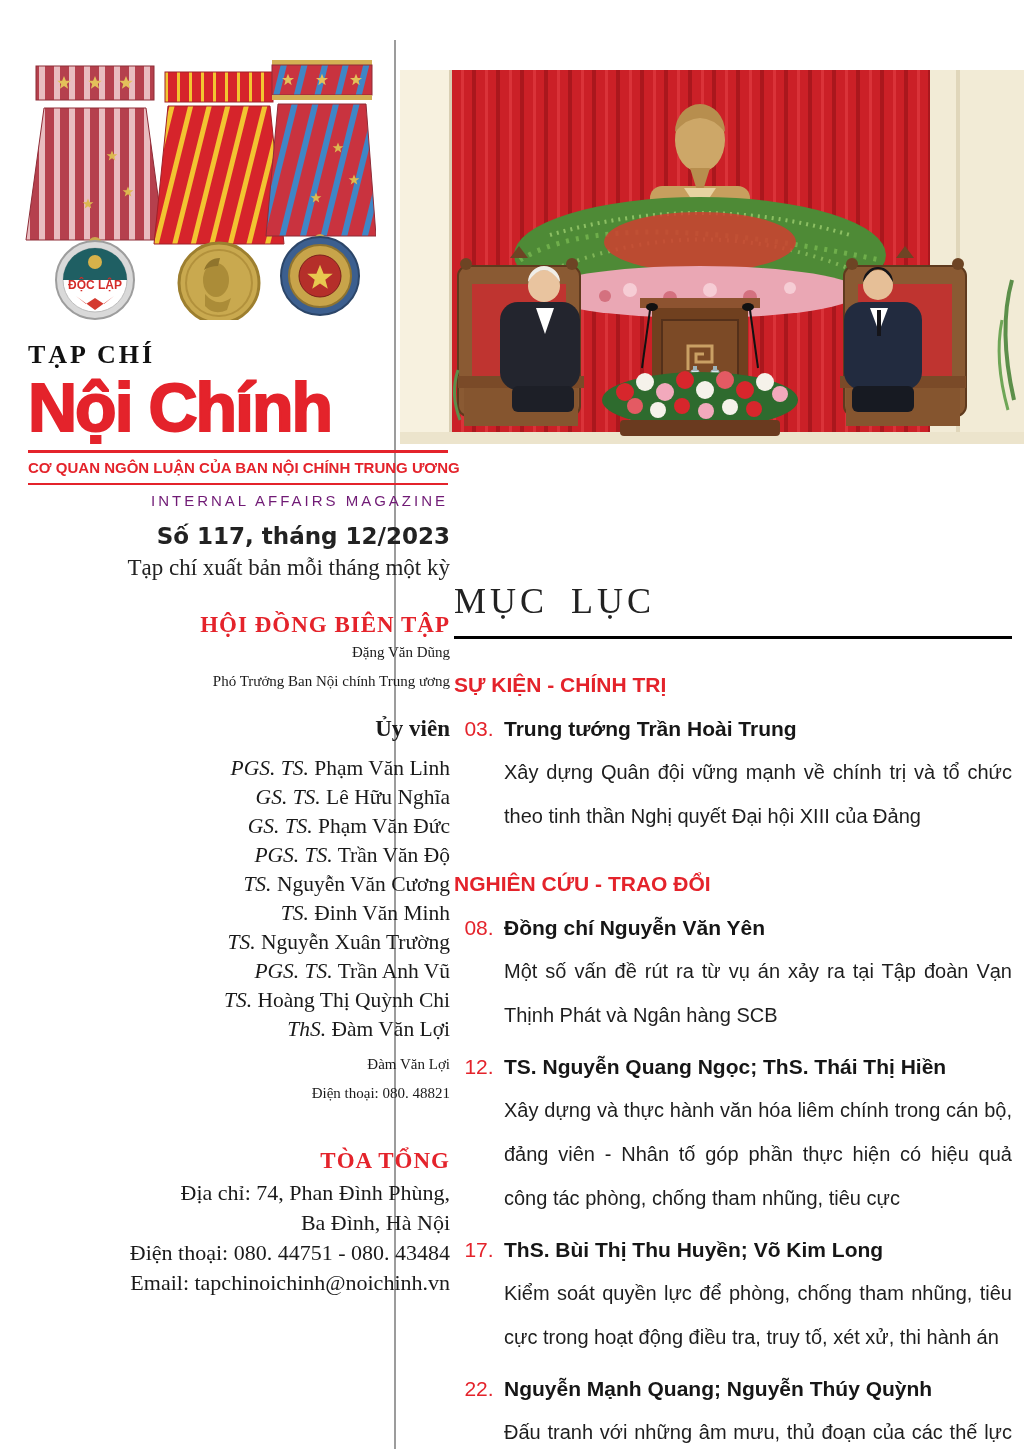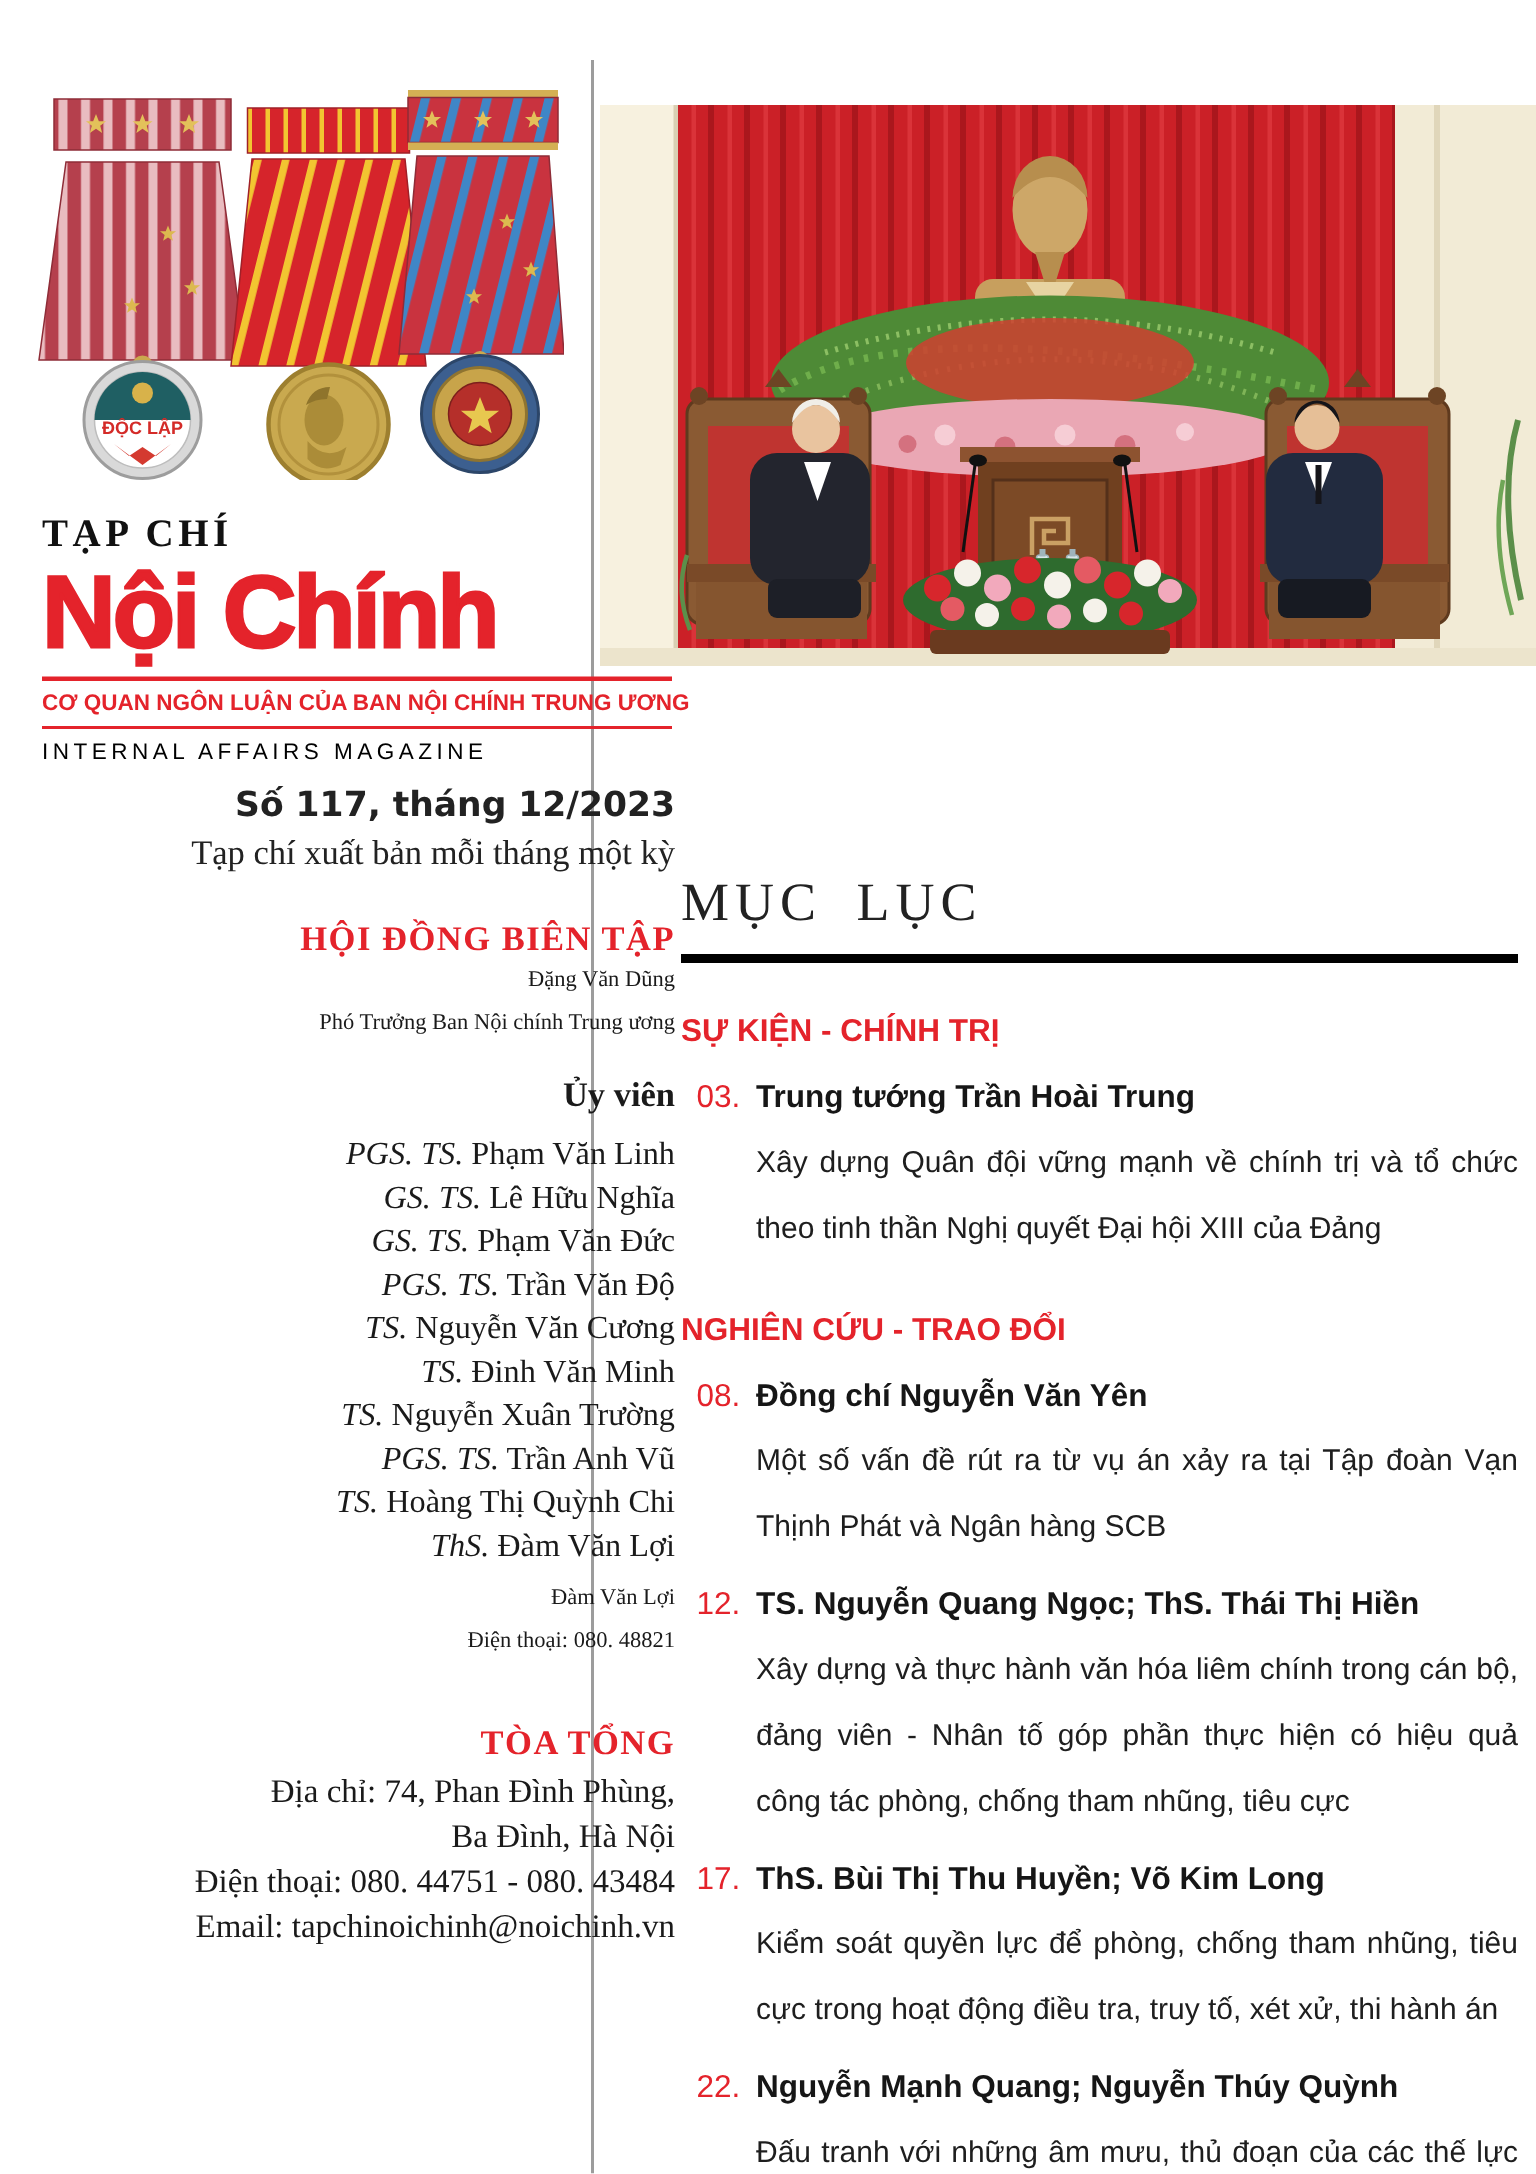--- a/index.html
+++ b/index.html
@@ -15,22 +15,22 @@
   .medals { margin:52px 0 0 16px; text-align:left; }
 
   .logo { margin:16px 28px 0 28px; text-align:left; }
   .logo-pre   { font-family:"Liberation Serif","DejaVu Serif",serif; font-weight:bold; font-size:26px; letter-spacing:3px; color:#111; line-height:30px; }
   .logo-title { font-family:"Liberation Sans","DejaVu Sans",sans-serif; font-weight:bold; font-size:68px; line-height:74px;
                 color:#e4232b; letter-spacing:-2px; -webkit-text-stroke:2px #e4232b; }
   .logo-rule  { height:3px; background:#e4232b; margin-top:6px; }
   .logo-rule2 { height:2px; background:#e4232b; margin-top:5px; }
   .logo-tagline { font-family:"Liberation Sans","DejaVu Sans",sans-serif; font-weight:bold; font-size:15px; color:#e4232b;
                   margin-top:5px; line-height:20px; white-space:nowrap; }
-  .logo-en    { font-family:"Liberation Sans","DejaVu Sans",sans-serif; font-size:15px; color:#000000; letter-spacing:3px;
-                text-align:left; margin-top:7px; line-height:18px; }
+  .logo-en    { font-family:"Liberation Sans","DejaVu Sans",sans-serif; font-size:15px; color:#701a75; letter-spacing:3px;
+                text-align:right; margin-top:7px; line-height:18px; }
 
   .issue-block { padding-right:26px; margin-top:12px; }
   .issue-no { font-family:"DejaVu Sans","Liberation Sans",sans-serif; font-weight:bold; font-size:23px; line-height:28px; color:#222; }
   .freq     { font-size:23px; line-height:28px; margin-top:4px; color:#222; }
 
   .red-head { color:#e4232b; font-weight:bold; font-size:23px; letter-spacing:1px; }
   .board-head { margin-top:30px; padding-right:26px; }
   .role-label { font-weight:bold; font-size:23px; margin-top:20px; padding-right:26px; }
   .person  { font-size:15px; line-height:29px; padding-right:26px;text-align:right; }
   .members { margin-top:12px; }
@@ -42,21 +42,21 @@
   .addr { font-size:22px; line-height:30px; padding-right:26px; }
   .mt4 { margin-top:4px; } .mt6 { margin-top:6px; }
 
   
   .right-col { position:absolute; left:396px; top:0; width:628px; height:1449px; }
   .photo-wrap { position:absolute; left:4px; top:70px; width:624px; height:374px; overflow:hidden; }
 
   .toc { position:absolute; left:0; top:444px; width:628px; box-sizing:border-box; padding:0 12px 0 58px; }
   .toc-heading { margin-top:136px; font-family:"Liberation Serif","DejaVu Serif",serif; font-weight:400;
                  font-size:36px; letter-spacing:4px; word-spacing:10px; color:#222;
-                 border-bottom:6px solid #000000; padding-bottom:14px; }
+                 border-bottom:3px solid #000000; padding-bottom:14px; }
   .toc-section-title { color:#e4232b; font-family:"Liberation Sans","DejaVu Sans",sans-serif; font-weight:bold;
                        font-size:21px; margin-top:32px; line-height:28px; }
   .toc-entry { display:flex; margin-top:15px; }
   .toc-page { color:#e4232b; font-family:"Liberation Sans","DejaVu Sans",sans-serif; font-size:21px; line-height:30px;
               width:50px; flex:none;text-align:center; }
   .toc-authors { font-family:"Liberation Sans","DejaVu Sans",sans-serif; font-weight:bold; font-size:21px;
                  line-height:30px; color:#161616; }
   .toc-summary { font-family:"Liberation Sans","DejaVu Sans",sans-serif; font-size:20px; color:#1e1e1e;
                  line-height:44px; margin-top:6px; text-align:justify; max-width:508px; }
 </style>

